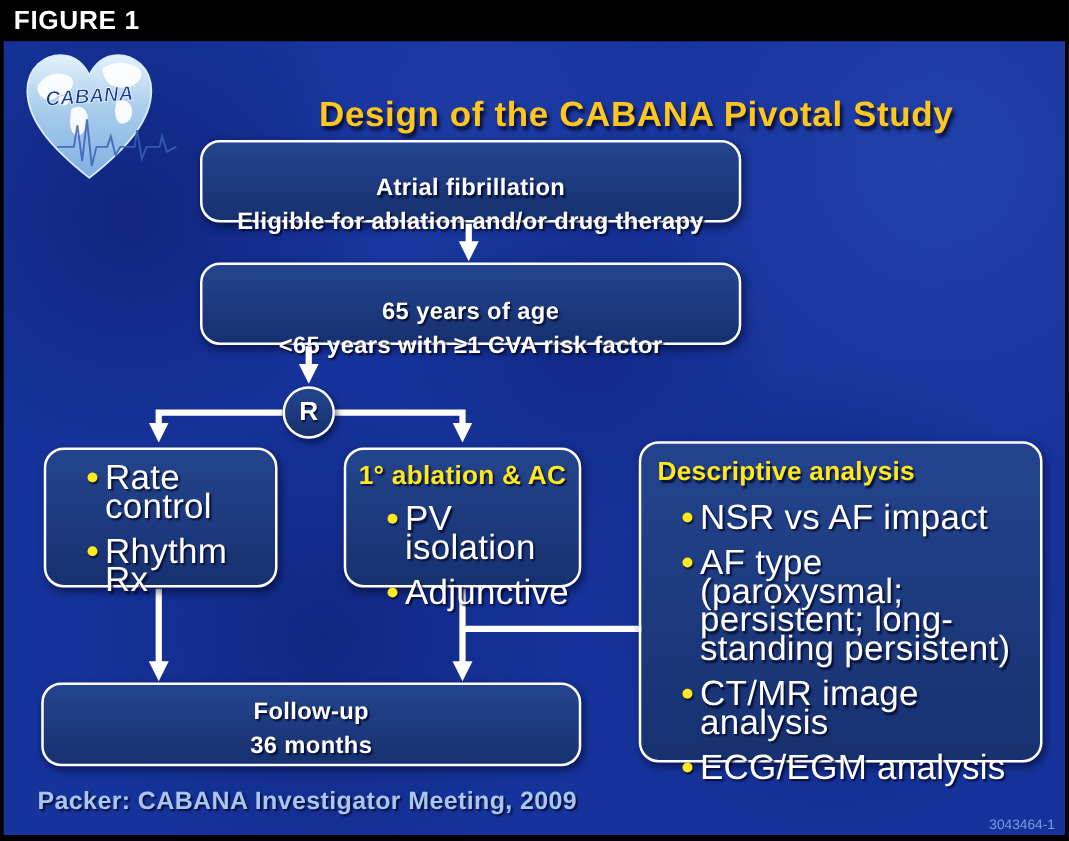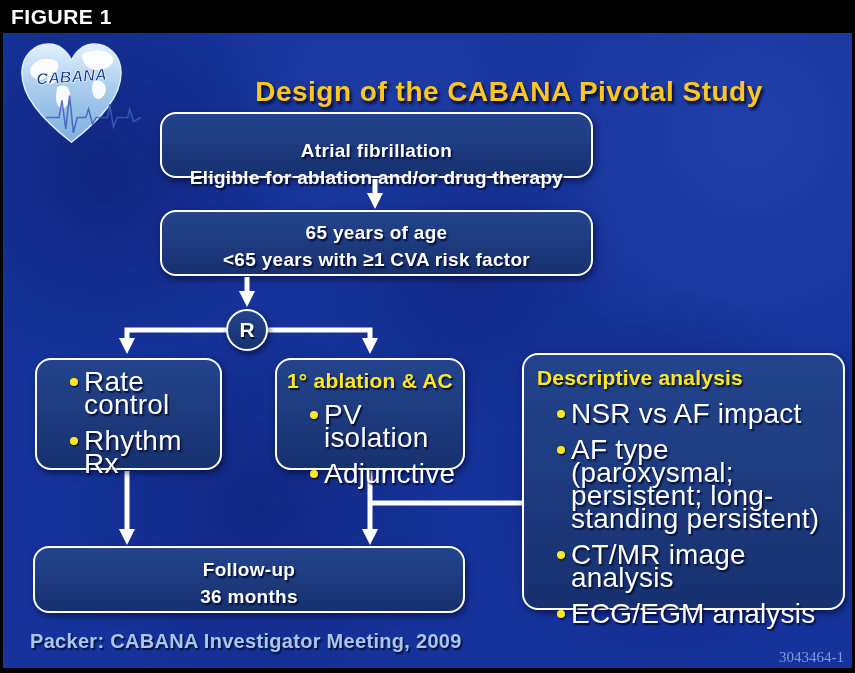--- a/index.html
+++ b/index.html
@@ -34,25 +34,25 @@
     position:absolute;background:linear-gradient(180deg,#23448d 0%,#17316f 100%);
     border:2px solid #fff;border-radius:16px;box-sizing:border-box;
     box-shadow:2px 3px 7px rgba(0,0,25,.55);
     color:#fff;font-weight:bold;
   }
   .box .bline{
     text-align:center;font-size:19px;line-height:27px;
     text-shadow:1.5px 2px 1.5px rgba(2,8,45,.9);letter-spacing:.3px;
   }
   #box1{left:157px;top:79px;width:433px;height:66px;padding-top:23px;}
-  #box2{left:157px;top:177px;width:433px;height:66px;padding-top:7px;}
+  #box2{left:157px;top:177px;width:433px;height:66px;padding-top:24px;}
   #boxFollow{left:30px;top:513px;width:432px;height:67px;padding-top:8px;}
   #boxLeft{left:32px;top:325px;width:187px;height:112px;}
   #boxMid{left:272px;top:325px;width:190px;height:112px;}
-  #boxRight{left:519px;top:320px;width:323px;height:257px;}
+  #boxRight{left:508px;top:320px;width:323px;height:257px;}
   .arm-header{
     margin-top:9px;text-align:center;font-size:21px;font-weight:bold;color:#FFE81E;
     text-shadow:1.5px 2px 1.5px rgba(2,8,45,.9);letter-spacing:.2px;
   }
   #boxRight .arm-header{text-align:left;margin:11px 0 0 13px;}
   .box ul{
     list-style:none;margin:10px 0 0 0;padding:0 8px 0 32px;
   }
   #boxRight ul{margin-top:12px;}
   .box li{
@@ -70,21 +70,21 @@
     box-sizing:border-box;color:#fff;font-size:21px;font-weight:bold;
     text-align:center;line-height:37px;box-shadow:2px 3px 6px rgba(0,0,25,.55);
     text-shadow:1px 1.5px 1px rgba(2,8,45,.9);
   }
   .connectors{position:absolute;left:0;top:0;pointer-events:none;}
   .citation{
     position:absolute;left:27px;top:597px;font-size:20px;font-weight:bold;
     color:#A9C6EF;letter-spacing:.3px;text-shadow:1.5px 2px 1.5px rgba(2,8,45,.85);
   }
   .slide-id{
-    position:absolute;right:8px;bottom:2px;font-size:15px;color:#7C9BDE;font-family:Liberation Serif, serif;
+    position:absolute;right:8px;bottom:2px;font-size:11px;color:#7C9BDE;
   }
   .logo{position:absolute;left:16px;top:8px;}
 </style>
 </head>
 <body>
 
 <div class="slide">
 
   <div class="topbar">
     <span>FIGURE 1</span>

